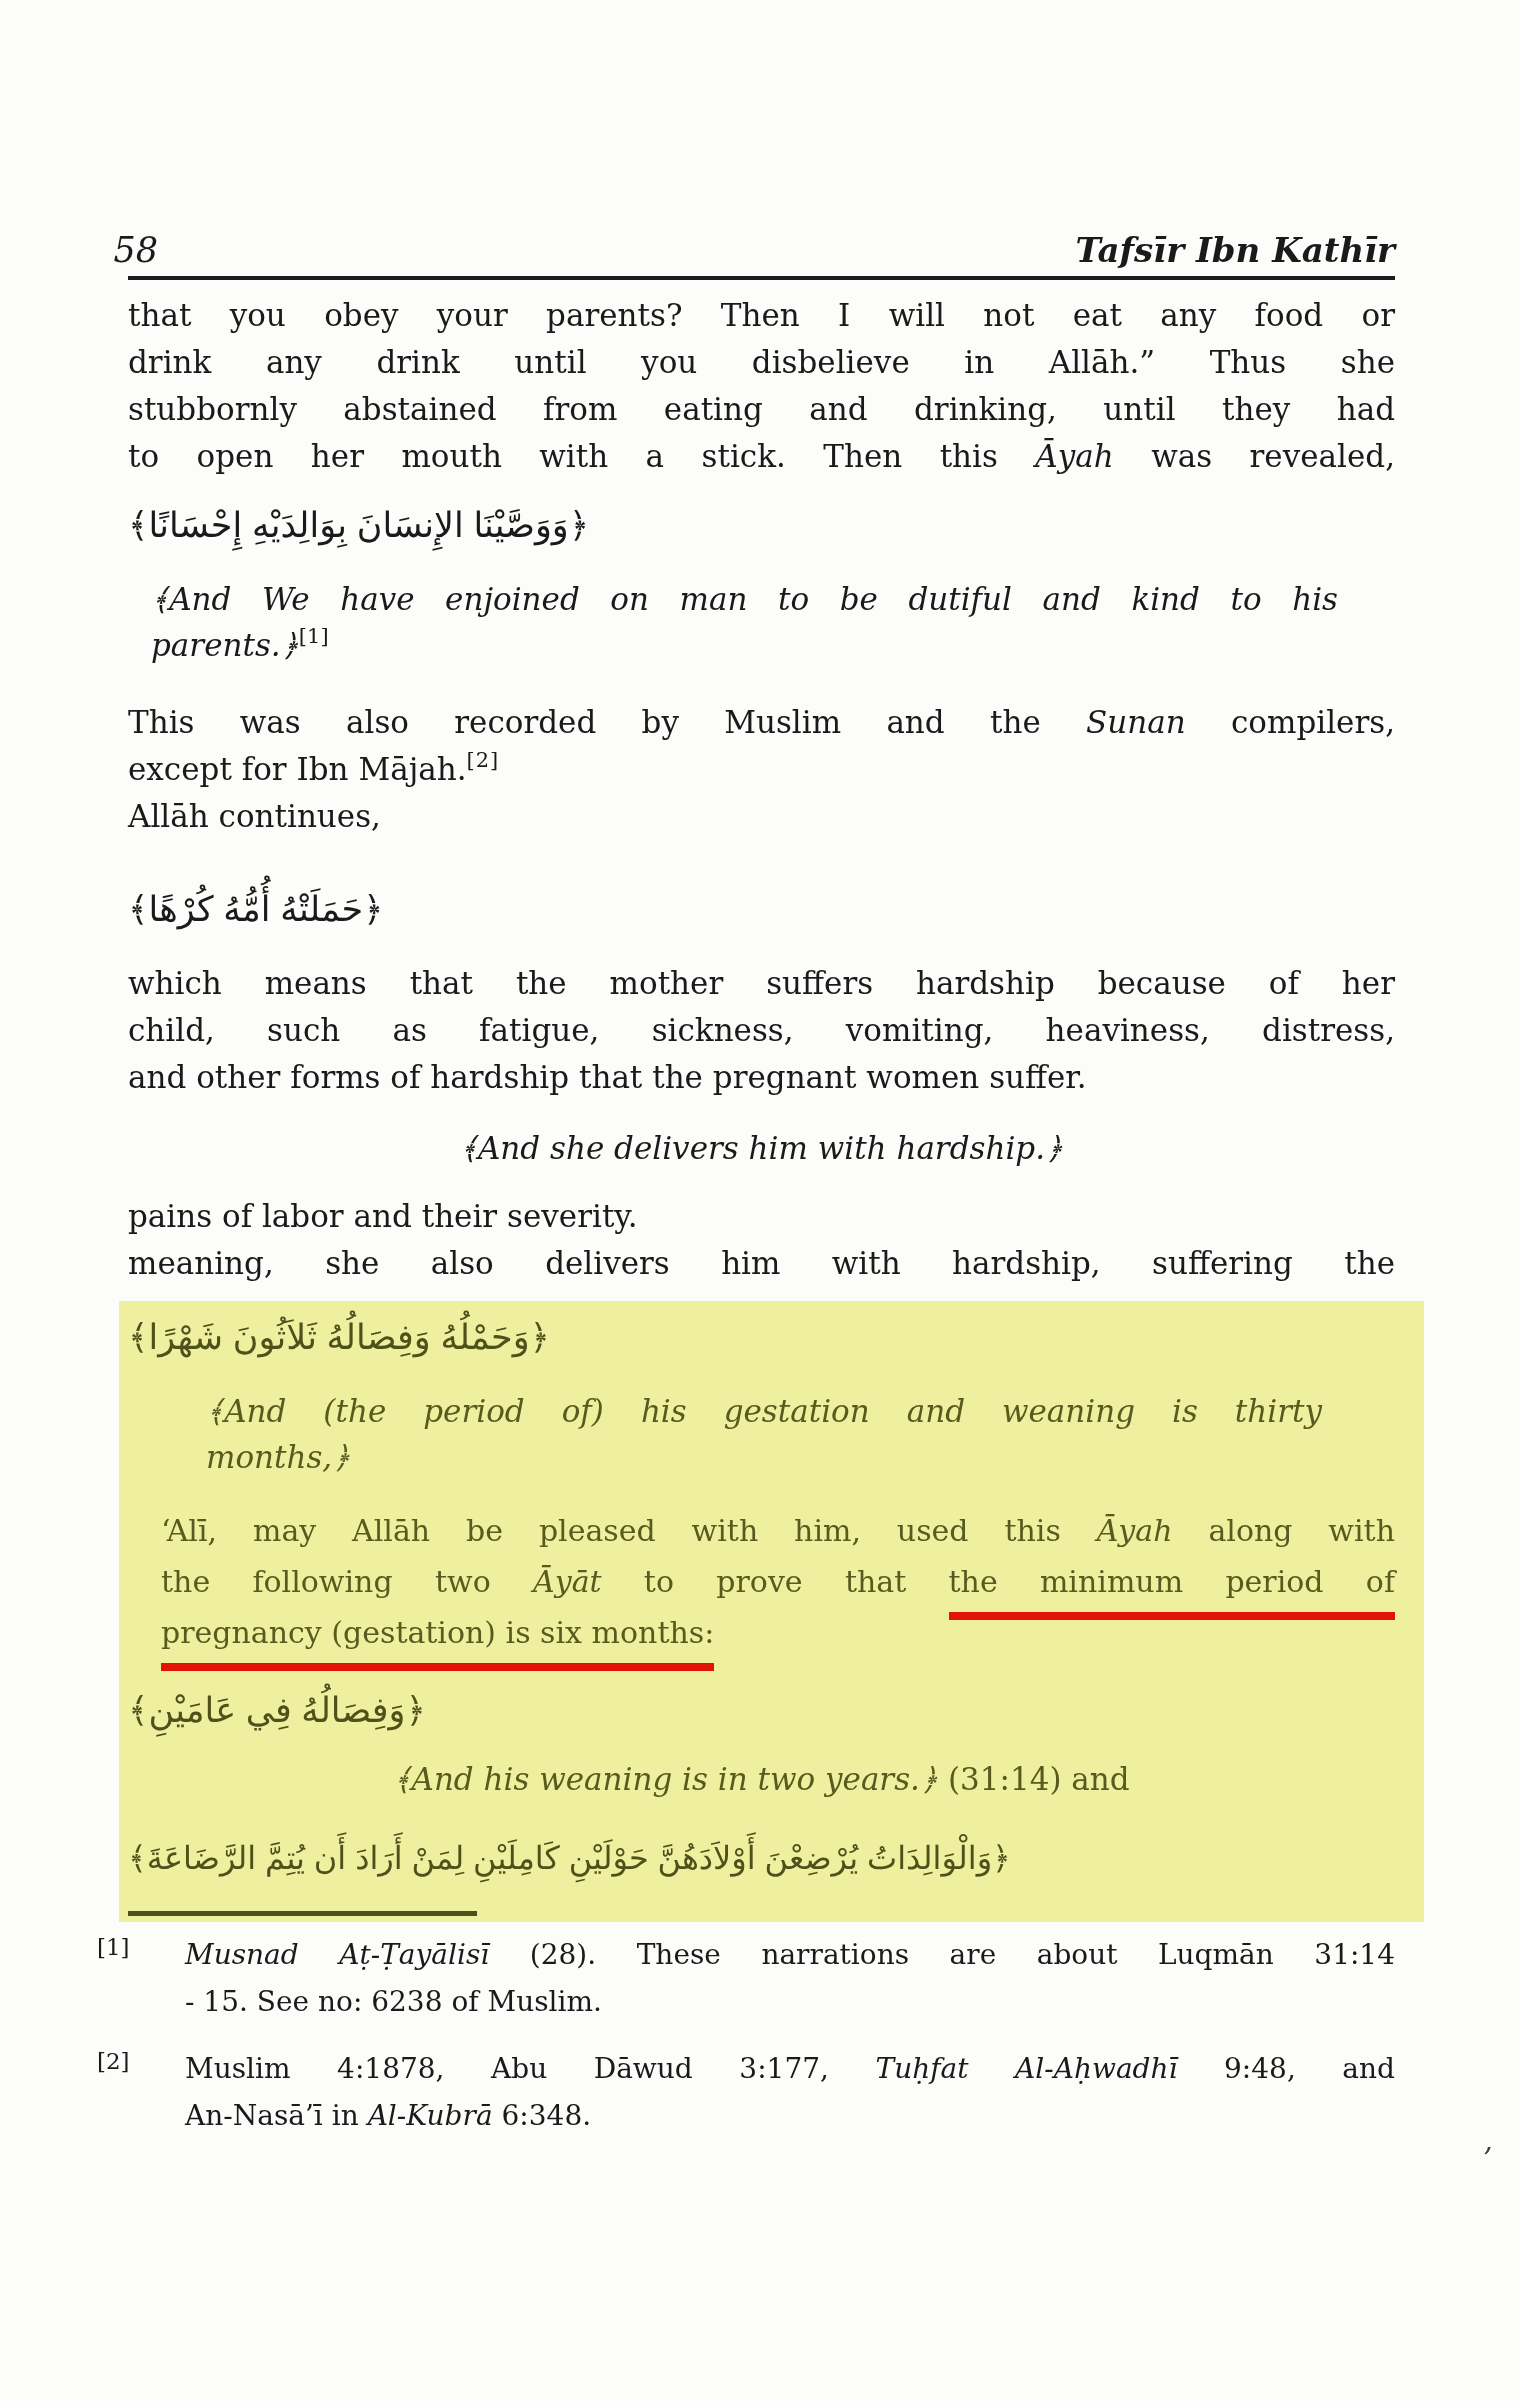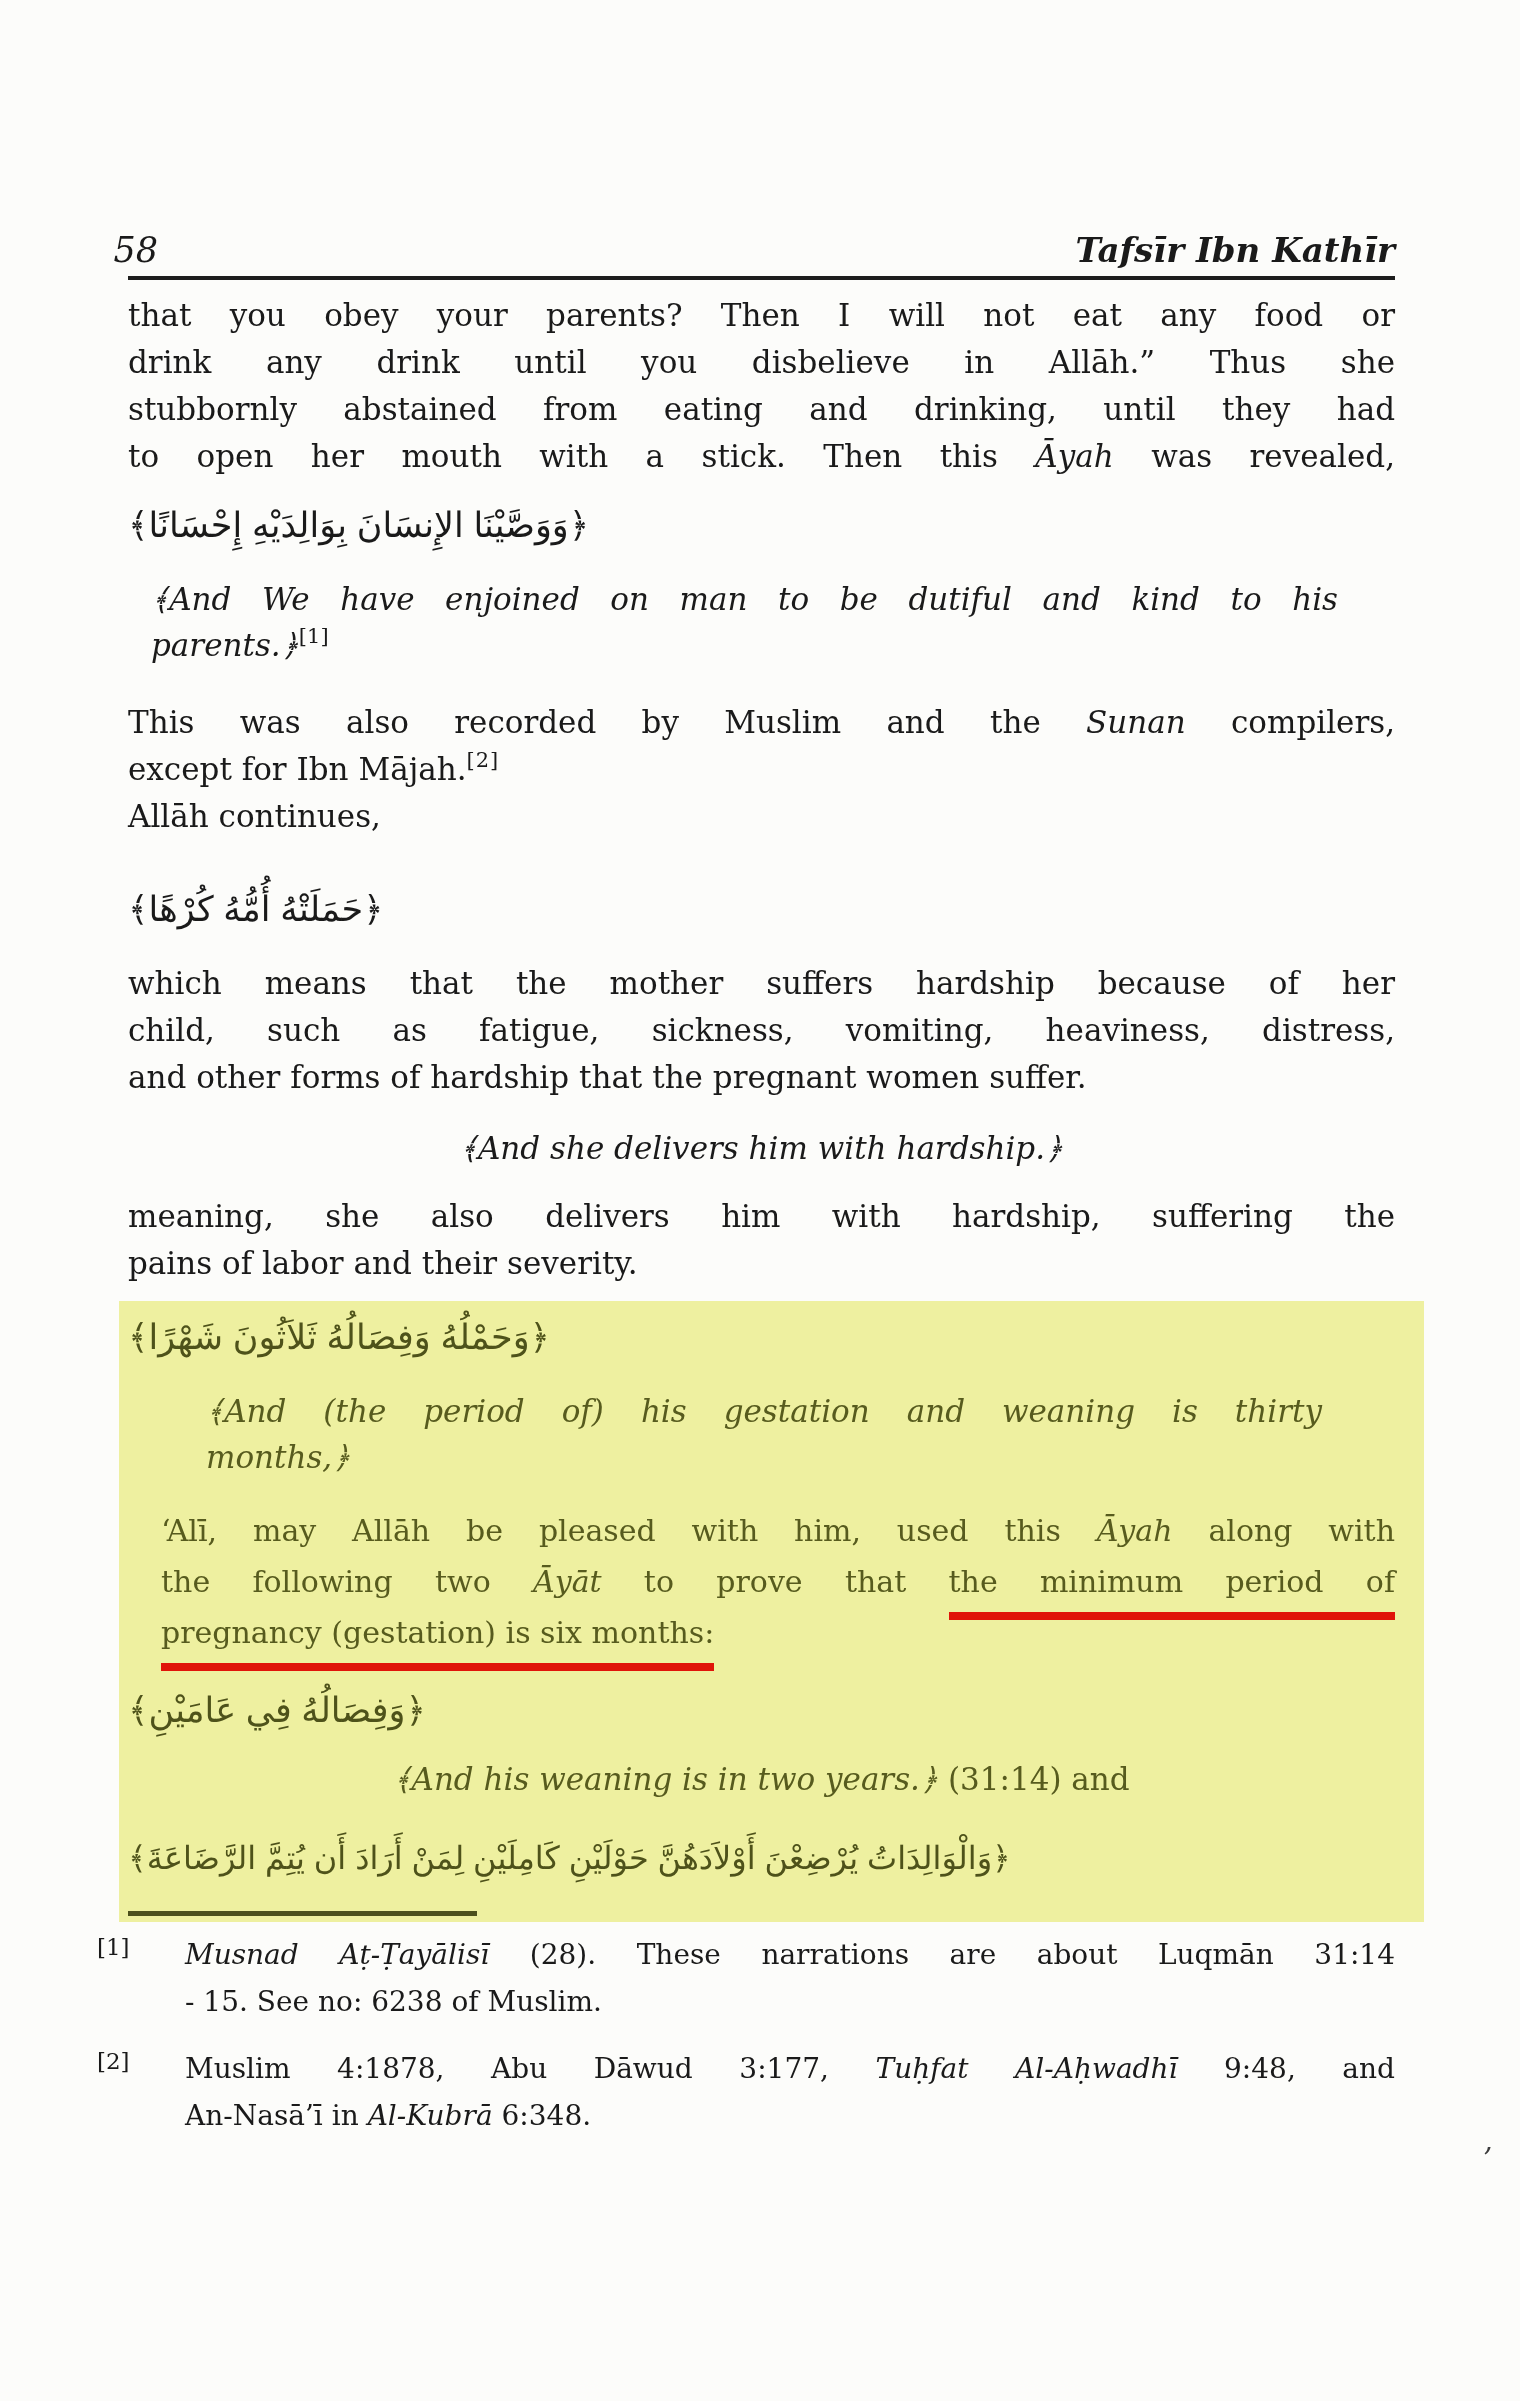--- a/index.html
+++ b/index.html
@@ -108,22 +108,22 @@
 
     <div class="para" style="margin-top:24px;">
       <div class="ln j">which means that the mother suffers hardship because of her</div>
       <div class="ln j">child, such as fatigue, sickness, vomiting, heaviness, distress,</div>
       <div class="ln">and other forms of hardship that the pregnant women suffer.</div>
     </div>
 
     <div class="trans center" style="margin-top:24px;">﴾And she delivers him with hardship.﴿</div>
 
     <div class="para" style="margin-top:22px;">
+      <div class="ln">pains of labor and their severity.</div>
       <div class="ln j">meaning, she also delivers him with hardship, suffering the</div>
-      <div class="ln">pains of labor and their severity.</div>
     </div>
 
     <div class="highlight">
       <div class="arabic">﴾وَحَمْلُهُ وَفِصَالُهُ ثَلاَثُونَ شَهْرًا﴿</div>
 
       <div class="trans t4">
         <div class="ln j">﴾And (the period of) his gestation and weaning is thirty</div>
         <div class="ln">months,﴿</div>
       </div>
 

